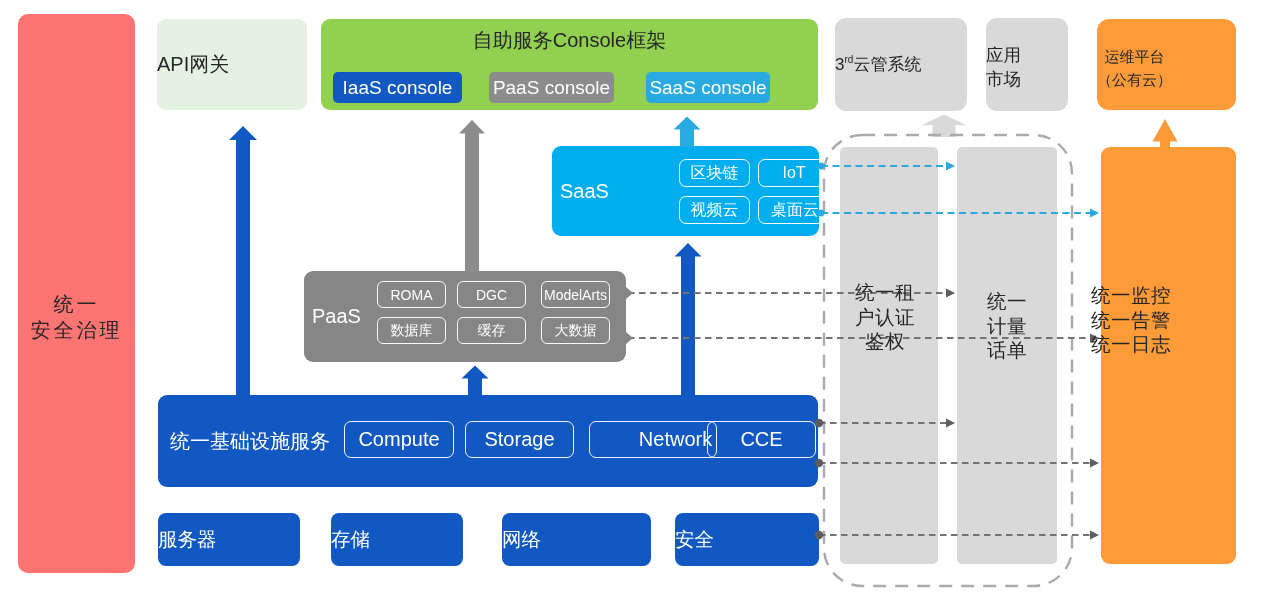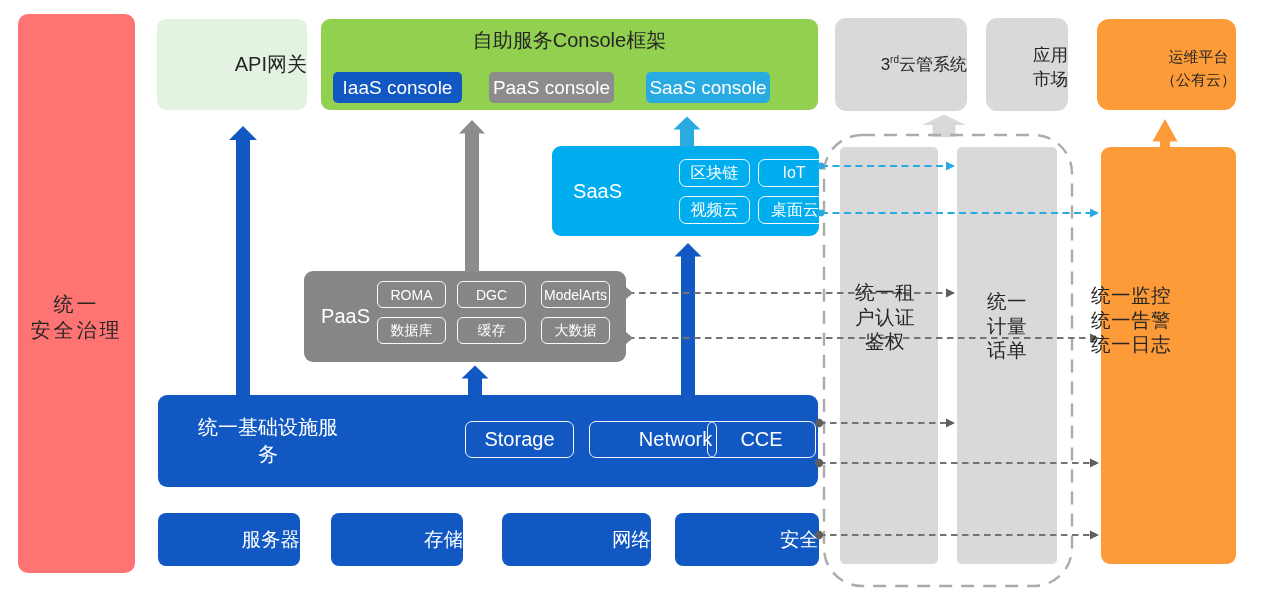--- a/index.html
+++ b/index.html
@@ -1,19 +1,19 @@
 <!DOCTYPE html>
 <html style="--red: #FD7472; --pale_green: #E4F3E1; --green: #92D050; --blue: #1158C3; --gray: #868686; --gray_chip: #8C8C8C; --cyan: #00AEEF; --cyan_chip: #29ABE2; --pale_gray: #D9D9D9; --orange: #FD9B38; --frame_dash: #ABABAB; --conn_gray: #737373; --conn_dark: #5E5E5E;"><head>
 <meta charset="utf-8">
 <style>
   html,body{margin:0;padding:0;background:#ffffff;}
   body{font-family:"Liberation Sans",sans-serif;color:#262626;}
   #stage{position:relative;width:1265px;height:605px;background:#ffffff;overflow:hidden;}
   .abs{position:absolute;box-sizing:border-box;}
-  .box{position:absolute;box-sizing:border-box;display:flex;align-items:center;justify-content:flex-end;text-align:center;padding-left:28px;}
+  .box{position:absolute;box-sizing:border-box;display:flex;align-items:center;justify-content:flex-start;text-align:center;}
   .red-bar{left:18px;top:14px;width:117px;height:559px;border-radius:10px;background:var(--red);}
   .red-bar-text{position:absolute;left:18px;top:292px;width:117px;text-align:center;font-size:20px;letter-spacing:3px;line-height:25.5px;}
   .api-box{left:157px;top:19px;width:150px;height:91px;border-radius:9px;background:var(--pale_green);font-size:20px;}
   .console-box{left:321px;top:19px;width:497px;height:91px;border-radius:9px;background:var(--green);}
   .console-title{left:321px;top:27px;width:497px;text-align:center;font-size:20px;}
   .chip{position:absolute;top:72px;height:31px;border-radius:5px;color:#fff;font-size:19px;display:flex;align-items:center;justify-content:center;}
   .chip-iaas{left:333px;width:129px;background:var(--blue);}
   .chip-paas{left:489px;width:125px;background:var(--gray_chip);}
   .chip-saas{left:646px;width:124px;background:var(--cyan_chip);}
   .cm3-box{left:835px;top:18px;width:132px;height:93px;border-radius:11px;background:var(--pale_gray);font-size:17px;}
@@ -128,20 +128,21 @@
   <div class="box paas-label">PaaS</div>
   <div class="svc paas-svc svc-roma">ROMA</div>
   <div class="svc paas-svc svc-dgc">DGC</div>
   <div class="svc paas-svc svc-ma">ModelArts</div>
   <div class="svc paas-svc svc-db">数据库</div>
   <div class="svc paas-svc svc-cache">缓存</div>
   <div class="svc paas-svc svc-bigdata">大数据</div>
 
   <div class="box infra-box"></div>
   <div class="box infra-label">统一基础设施服务</div>
+  <div class="svc infra-svc svc-compute">Compute</div>
   <div class="svc infra-svc svc-storage">Storage</div>
   <div class="svc infra-svc svc-network">Network</div>
   <div class="svc infra-svc svc-cce">CCE</div>
 
   <div class="box found found-0">服务器</div>
   <div class="box found found-1">存储</div>
   <div class="box found found-2">网络</div>
   <div class="box found found-3">安全</div>
 
   <div class="abs pillar pillar-auth"></div>

